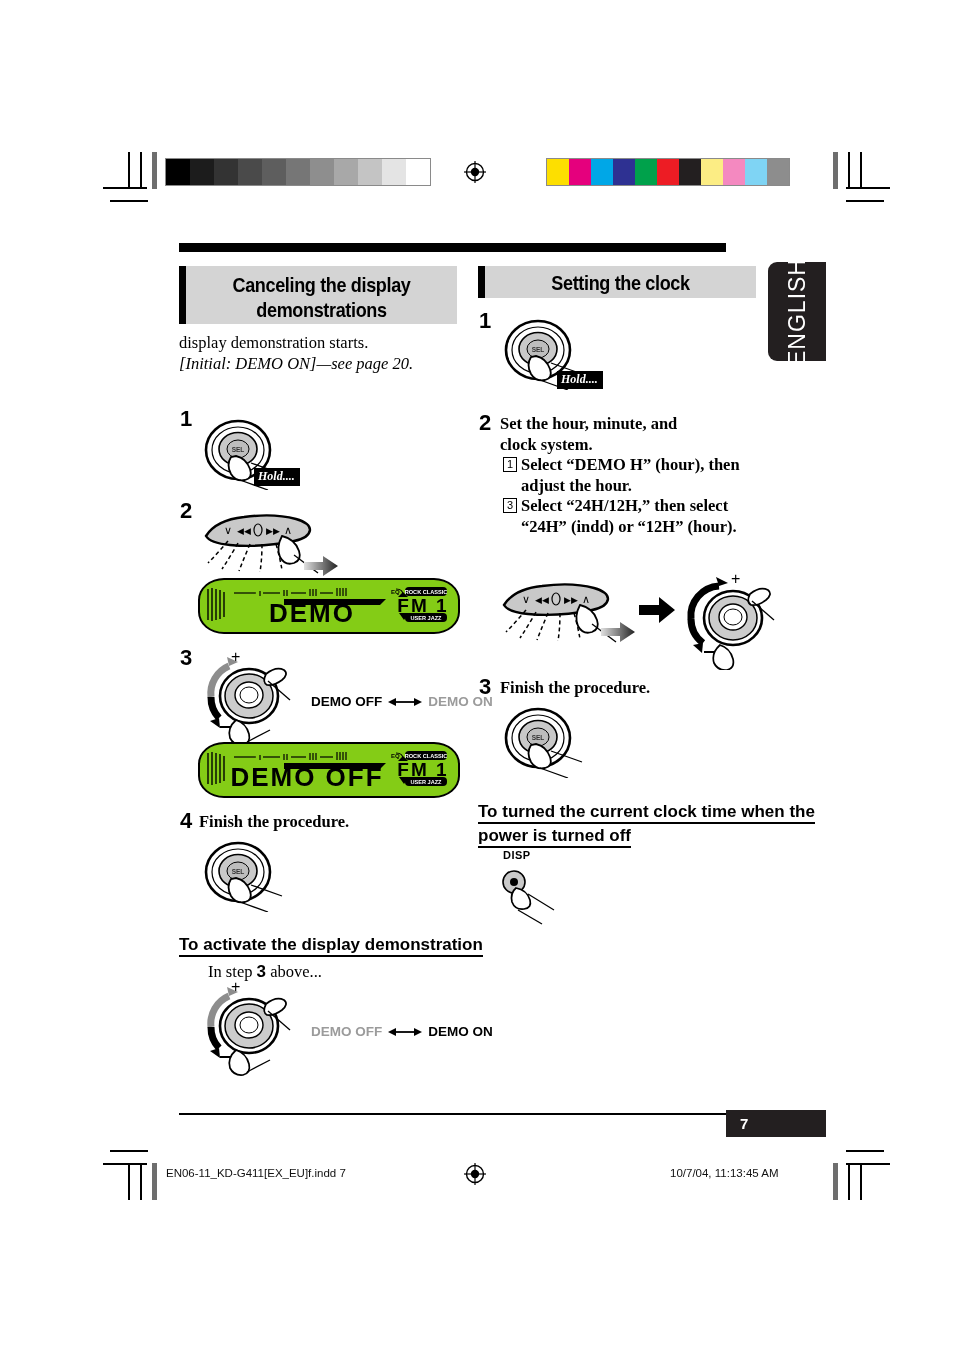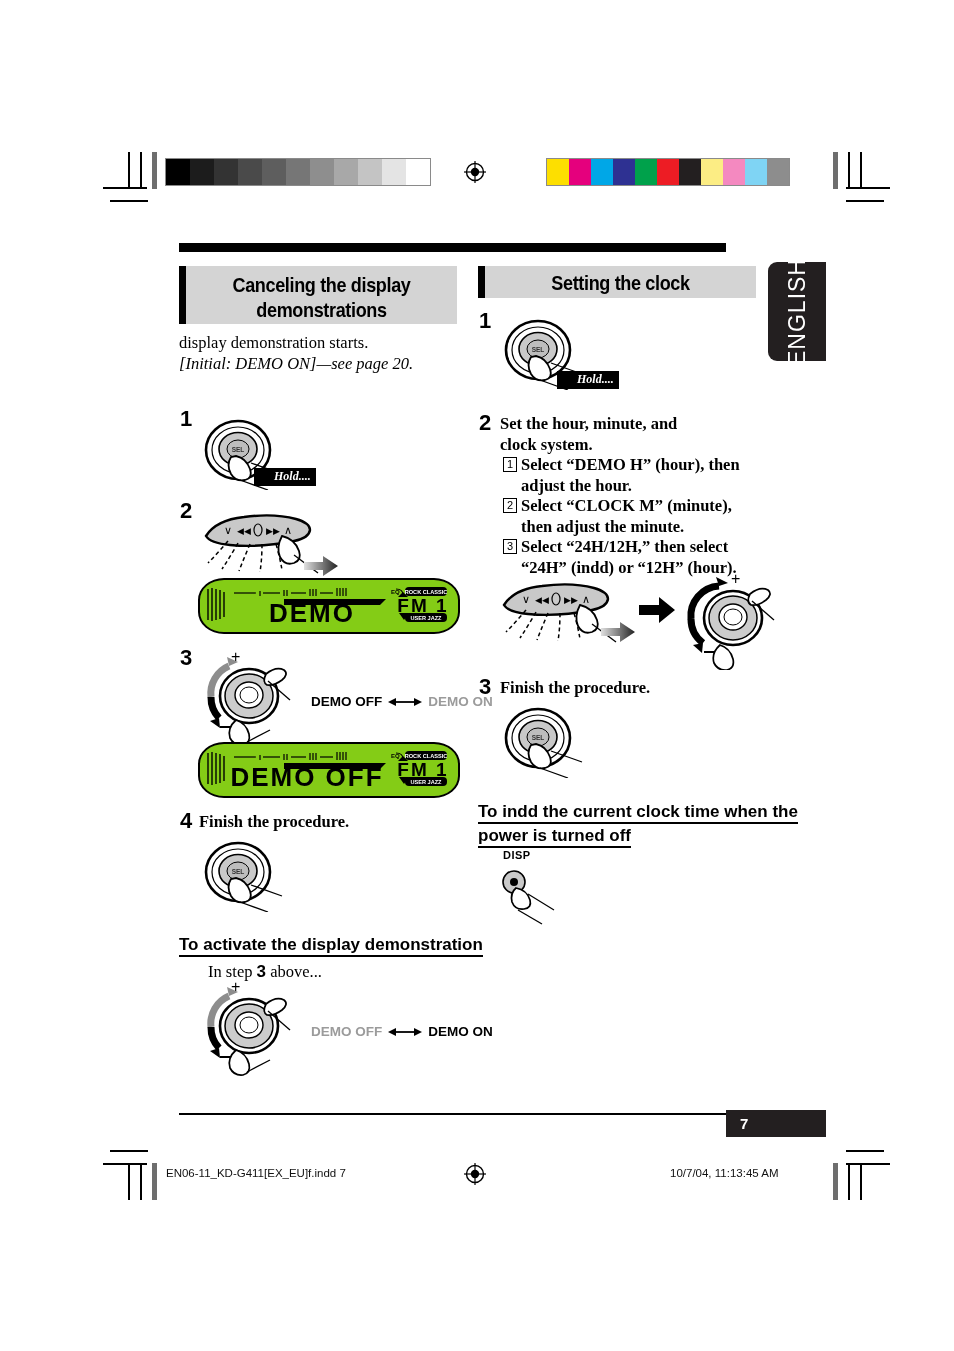--- a/index.html
+++ b/index.html
@@ -51,21 +51,21 @@
           text-align:center;vertical-align:2px;margin-right:4px;}
 
   
   .toggle{position:absolute;display:flex;align-items:center;gap:6px;
           font-family:"Liberation Sans",sans-serif;font-weight:bold;font-size:13.5px;}
   .toggle .on{color:#000;}
   .toggle .off{color:#9b9b9b;}
 
   
   .holdbadge{position:absolute;background:#000;color:#fff;font-family:"Liberation Serif",serif;
-             font-style:italic;font-weight:bold;font-size:12px;padding:1px 5px 2px 20px;}
+             font-style:italic;font-weight:bold;font-size:12px;padding:1px 5px 2px 4px;}
 
   
   .lcd{position:absolute;border:2.5px solid #000;border-radius:26px/22px;background:#84cc16;}
 
   
   .displabel{position:absolute;font-family:"Liberation Sans",sans-serif;font-weight:bold;
              font-size:11px;letter-spacing:.5px;}
 
   
   .foot{position:absolute;font-family:"Liberation Sans",sans-serif;font-size:11.5px;color:#111;}
@@ -369,24 +369,20 @@
 
 <div class="abs stepnum" style="left:479px;top:412px;">2</div>
 <div class="abs steptxt" style="left:500px;top:414px;width:208px;">Set the hour, minute, and clock system.</div>
 
 <div class="abs" style="left:503px;top:455px;width:250px;">
   <div class="steptxt" style="margin-bottom:0;">
     <span class="numbox">1</span><span>Select “DEMO H” (hour), then</span>
     <div style="padding-left:18px;">adjust the hour.</div>
   </div>
   <div class="steptxt">
-    <span class="numbox">2</span><span>Select “CLOCK M” (minute),</span>
-    <div style="padding-left:18px;">then adjust the minute.</div>
-  </div>
-  <div class="steptxt">
     <span class="numbox">3</span><span>Select “24H/12H,” then select</span>
     <div style="padding-left:18px;">“24H” (indd) or “12H” (hour).</div>
   </div>
 </div>
 
 <svg class="abs" style="left:496px;top:572px;" width="145" height="75" viewBox="0 0 145 75">
   <path d="M8 33 q10 -16 38 -19 q30 -4 52 2 q14 4 14 11 q-1 8 -16 11 q-34 7 -64 4 q-20 -2 -24 -9 z" fill="#c9c9c9" stroke="#000" stroke-width="2.4"></path>
   <text x="30" y="31" font-family="Liberation Sans, sans-serif" font-size="11" text-anchor="middle" fill="#000">∨</text>
   <text x="46" y="31" font-family="Liberation Sans, sans-serif" font-size="9" text-anchor="middle" fill="#000">◀◀</text>
   <ellipse cx="60" cy="27" rx="4" ry="6" fill="#c9c9c9" stroke="#000" stroke-width="1.2"></ellipse>
@@ -439,21 +435,21 @@
   <ellipse cx="42" cy="32" rx="26" ry="23" fill="#fff" stroke="#000" stroke-width="1.2"></ellipse>
   <ellipse cx="42" cy="31" rx="19" ry="16.5" fill="#c9c9c9" stroke="#000" stroke-width="1.6"></ellipse>
   <ellipse cx="42" cy="31" rx="11" ry="9" fill="#bdbdbd" stroke="#000" stroke-width="1"></ellipse>
   <text x="42" y="34" font-family="Liberation Sans, sans-serif" font-size="6.5" font-weight="bold" text-anchor="middle" fill="#333">SEL</text>
   <path d="M40 38 q10 2 14 13 q3 9 -5 11 q-9 2 -14 -6 q-5 -9 0 -17 z" fill="#fff" stroke="#000" stroke-width="1.8"></path>
   <line x1="55" y1="45" x2="86" y2="56" stroke="#000" stroke-width="1.3"></line>
   <line x1="44" y1="62" x2="72" y2="72" stroke="#000" stroke-width="1.3"></line>
 </svg>
 
 <div class="subwrap" style="left:478px;top:801px;">
-  <div>To indd the current clock time when the</div>
+  <div>To turned the current clock time when the</div>
   <div style="margin-top:1px;">power is turned off</div>
 </div>
 
 <div class="displabel" style="left:503px;top:849px;">DISP</div>
 <svg class="abs" style="left:500px;top:868px;" width="72" height="58" viewBox="0 0 72 58">
   <circle cx="14" cy="14" r="11" fill="#c9c9c9" stroke="#000" stroke-width="1.6"></circle>
   <circle cx="14" cy="14" r="4" fill="#000"></circle>
   <path d="M16 20 q11 2 14 12 q2 8 -6 9 q-9 1 -12 -7 q-2 -9 4 -14 z" fill="#fff" stroke="#000" stroke-width="1.7"></path>
   <line x1="28" y1="26" x2="54" y2="42" stroke="#000" stroke-width="1.3"></line>
   <line x1="18" y1="42" x2="42" y2="56" stroke="#000" stroke-width="1.3"></line>

